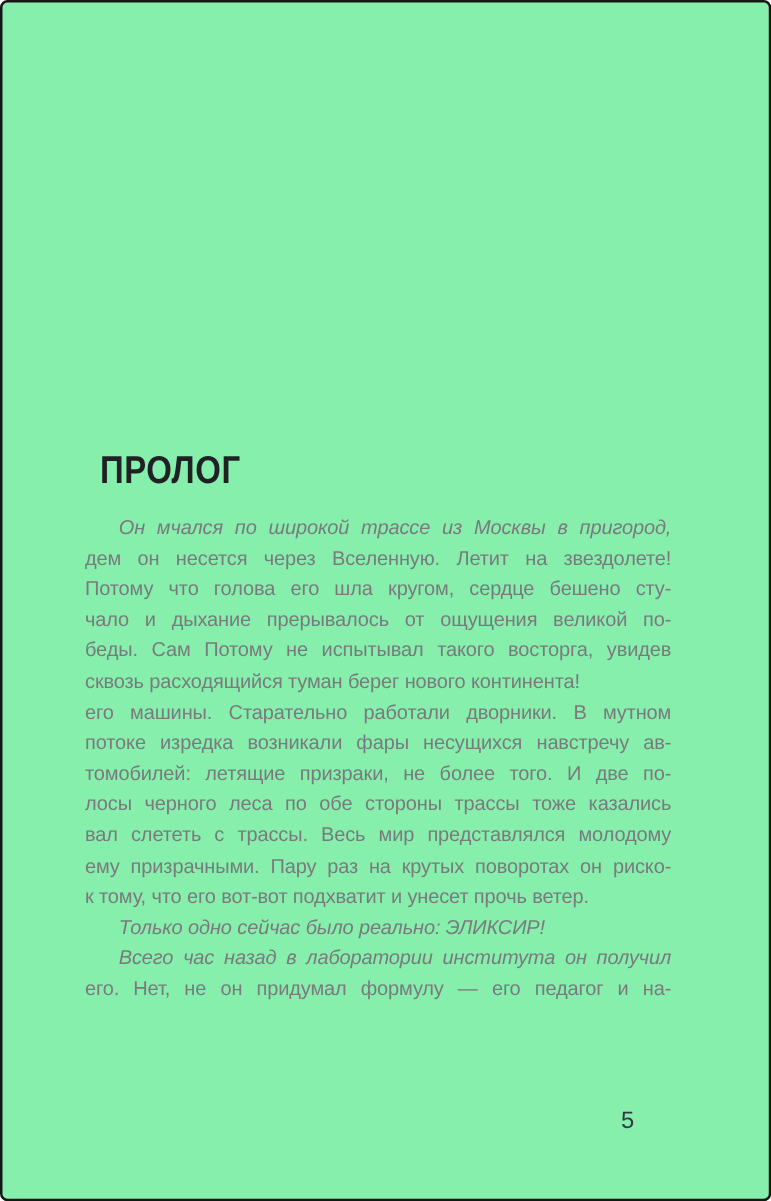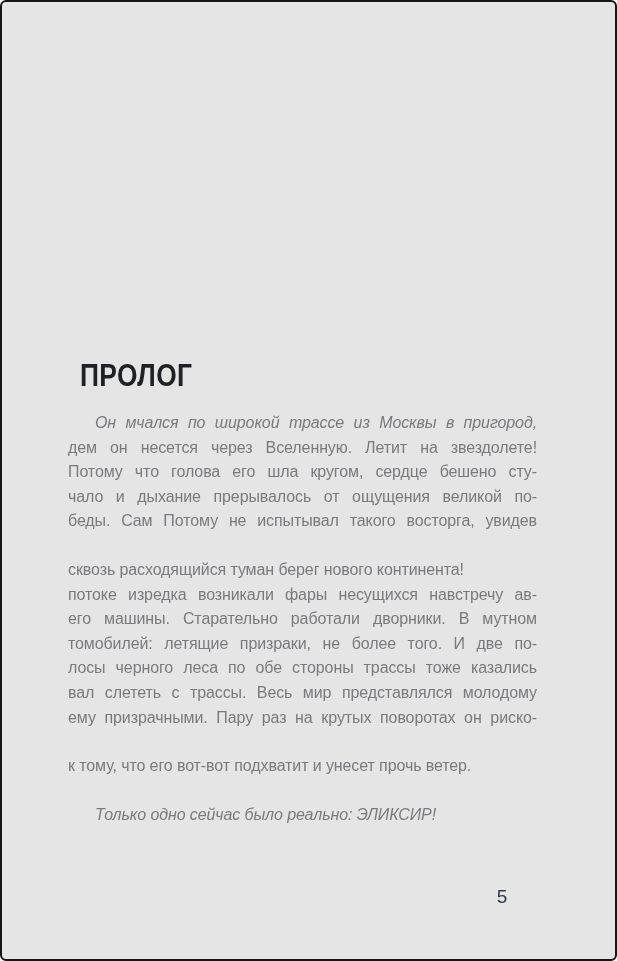--- a/index.html
+++ b/index.html
@@ -11,21 +11,21 @@
     width: 617px;
     height: 961px;
     position: relative;
     font-family: "Liberation Sans", sans-serif;
     overflow: hidden;
   }
   .page {
     position: absolute;
     inset: 0;
     box-sizing: border-box;
-    background: #e5e5e5;
+    background: #86efac;
     border: 2px solid #161616;
     border-radius: 6px;
   }
   .heading {
     position: absolute;
     left: 78px;
     top: 357px;
     margin: 0;
     font-size: 31px;
     line-height: 34px;
@@ -46,21 +46,21 @@
     letter-spacing: -0.1px;
     color: #7a7a7e;
   }
   .para { margin: 0; }
   .line {
     height: 24.6px;
     overflow: hidden;
     text-align: justify;
     text-align-last: justify;
   }
-  .line.last { text-align-last: left; margin-top: 24px; }
+  .line.last { text-align-last: left; }
   .line.indent { text-indent: 27px; font-style: italic; }
   .page-number {
     position: absolute;
     left: 484px;
     top: 884px;
     width: 32px;
     text-align: center;
     font-size: 19px;
     line-height: 22px;
     color: #323a47;
@@ -78,31 +78,35 @@
     <div class="para">
       <div class="line indent">Он мчался по широкой трассе из Москвы в пригород,</div>
       <div class="line">дем он несется через Вселенную. Летит на звездолете!</div>
       <div class="line">Потому что голова его шла кругом, сердце бешено сту-</div>
       <div class="line">чало и дыхание прерывалось от ощущения великой по-</div>
       <div class="line">беды. Сам Потому не испытывал такого восторга, увидев</div>
       <div class="line last">сквозь расходящийся туман берег нового континента!</div>
     </div>
 
     <div class="para">
+      <div class="line">его машины. Старательно работали дворники. В мутном</div>
       <div class="line">потоке изредка возникали фары несущихся навстречу ав-</div>
-      <div class="line">его машины. Старательно работали дворники. В мутном</div>
       <div class="line">томобилей: летящие призраки, не более того. И две по-</div>
       <div class="line">лосы черного леса по обе стороны трассы тоже казались</div>
       <div class="line">вал слететь с трассы. Весь мир представлялся молодому</div>
       <div class="line">ему призрачными. Пару раз на крутых поворотах он риско-</div>
       <div class="line last">к тому, что его вот-вот подхватит и унесет прочь ветер.</div>
     </div>
 
     <div class="para">
       <div class="line indent last">Только одно сейчас было реально: ЭЛИКСИР!</div>
     </div>
 
+    <div class="para">
+      <div class="line indent">Всего час назад в лаборатории института он получил</div>
+      <div class="line">его. Нет, не он придумал формулу — его педагог и на-</div>
+    </div>
 
   </div>
 
   <div class="page-number">5</div>
 
 </div>
 
 </body></html>

